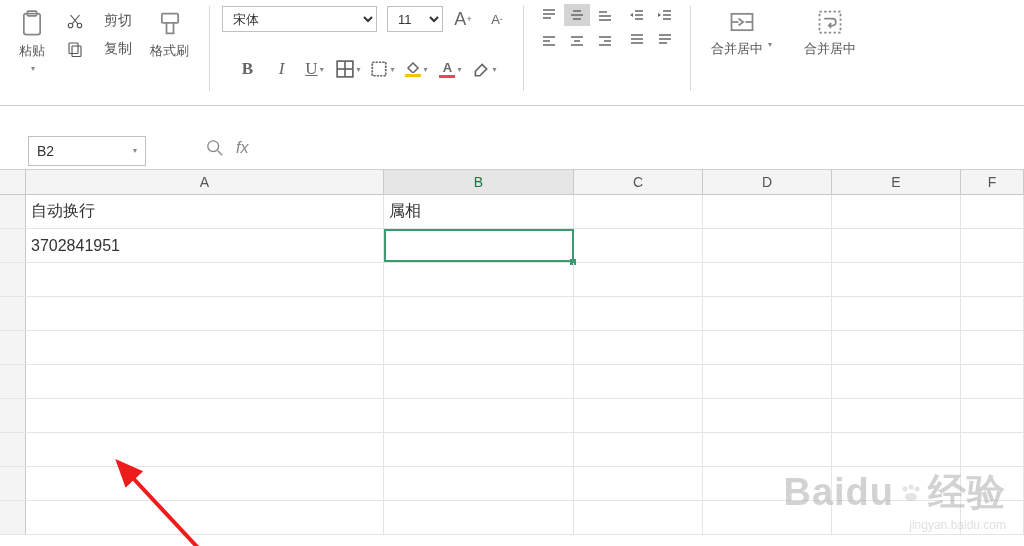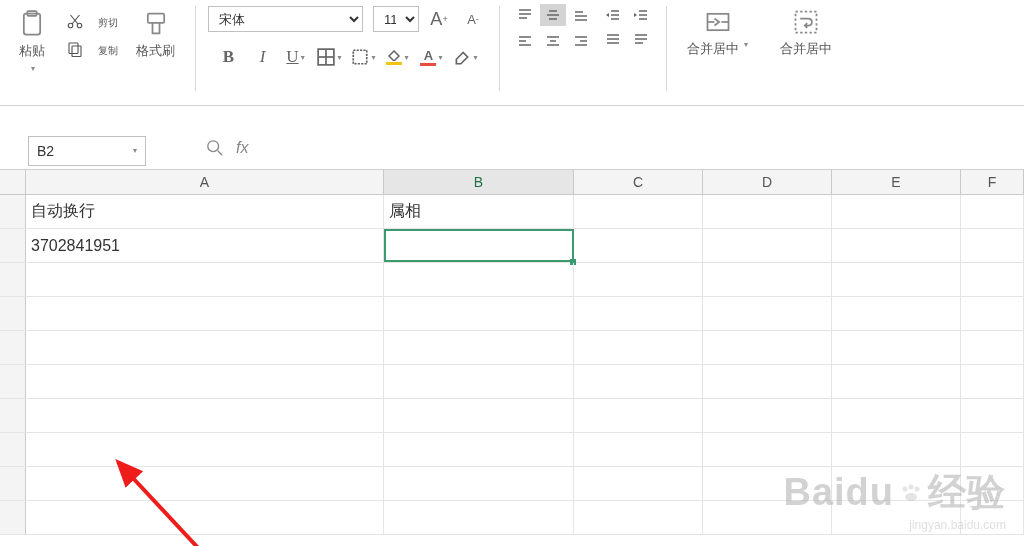--- a/index.html
+++ b/index.html
@@ -4,28 +4,28 @@
   <style>
     * { box-sizing: border-box; margin: 0; padding: 0; }
     body { font-family: "Microsoft YaHei", Arial, sans-serif; background: #fff; width: 1024px; height: 546px; overflow: hidden; position: relative; }
     
     .ribbon { display: flex; align-items: flex-start; padding: 4px 0 10px 0; border-bottom: 1px solid #d0d0d0; background: #fff; height: 106px; }
     .ribbon-group { display: flex; flex-direction: column; align-items: center; padding: 0 8px; height: 90px; }
     .ribbon-sep { width: 1px; background: #d8d8d8; height: 85px; margin: 2px 4px 0; }
     .ribbon-row { display: flex; gap: 6px; align-items: center; margin: 2px 0; }
     
     .big-btn { display: flex; flex-direction: column; align-items: center; justify-content: center; padding: 4px 8px; cursor: pointer; border-radius: 3px; min-width: 48px; color: #555; font-size: 13px; gap: 4px; }
-    .small-btn { display: flex; align-items: flex-end; gap: 14px; padding: 2px 4px; cursor: pointer; color: #555; font-size: 10px; }
+    .small-btn { display: flex; align-items: center; gap: 20px; padding: 2px 4px; cursor: pointer; color: #555; font-size: 14px; }
     
     .icon { width: 18px; height: 18px; display: inline-flex; align-items: center; justify-content: center; }
     .big-icon { width: 28px; height: 28px; color: #888; }
     
     .font-select { border: 1px solid #c0c0c0; background: #fff; height: 26px; font-size: 13px; padding: 2px 6px; color: #333; }
     .font-name { width: 155px; }
-    .font-size { width: 46px; margin-left: 4px; }
+    .font-size { width: 56px; margin-left: 4px; }
     
     .fmt-btn { width: 28px; height: 26px; display: inline-flex; align-items: center; justify-content: center; cursor: pointer; color: #666; border-radius: 2px; }
     .fmt-btn.dd { padding-right: 2px; }
     .dd-arrow { font-size: 8px; margin-left: 2px; color: #888; }
     
     .align-btn { width: 26px; height: 22px; display: inline-flex; align-items: center; justify-content: center; cursor: pointer; color: #666; }
     .align-btn.active { background: #d4d4d4; }
     .align-grid { display: grid; grid-template-columns: repeat(3,26px); grid-template-rows: repeat(2,24px); gap: 2px; }
     .align-side { display: flex; flex-direction: column; gap: 2px; margin-left: 6px; }
     .align-box { display: flex; }
@@ -116,21 +116,21 @@
             <rect x="5" y="3" width="14" height="8" rx="1" class="svg-stroke"></rect>
             <path d="M9 11 L9 20 L15 20 L15 11" class="svg-stroke"></path>
           </svg>
         <span>格式刷</span>
       </div>
     </div>
   </div>
 
   <div class="ribbon-sep"></div>
 
-  <div class="ribbon-group" style="gap:8px;">
+  <div class="ribbon-group" style="gap:20px;">
     <div class="ribbon-row">
       <select class="font-select font-name">
         <option>宋体</option>
       </select>
       <select class="font-select font-size">
         <option>11</option>
       </select>
       <div class="fmt-btn">
           <span class="big-a">A</span>
           <span class="sup">+</span>

